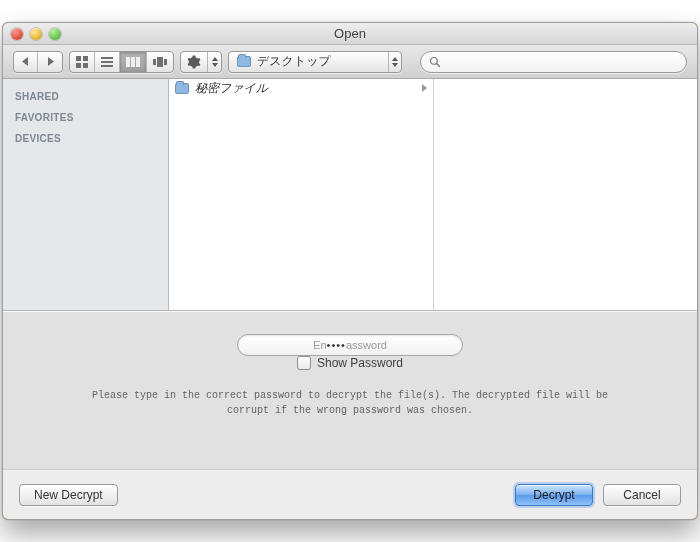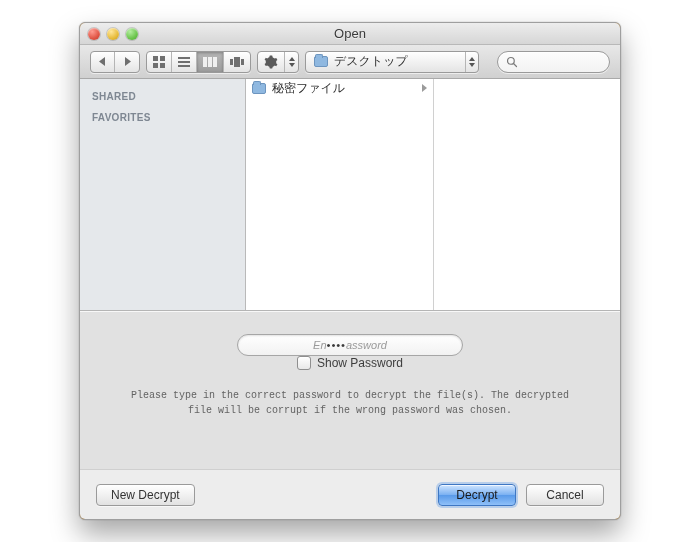--- a/index.html
+++ b/index.html
@@ -9,21 +9,21 @@
     height: 542px;
     background: #fff;
     font-family: "Lucida Grande", "Helvetica Neue", Arial, sans-serif;
     font-size: 11px;
     color: #3c3c3c;
     display: flex;
     align-items: center;
     justify-content: center;
   }
   .window {
-    width: 542px;
+    width: 696px;
     height: 498px;
     background: #a16207;
     border: 1px solid #9f9f9f;
     border-radius: 6px;
     box-shadow: 0 14px 28px rgba(0,0,0,0.35), 0 0 0 1px rgba(0,0,0,0.05);
     overflow: hidden;
     display: flex;
     flex-direction: column;
   }
   
@@ -123,20 +123,21 @@
     text-transform: uppercase;
   }
   .col {
     flex:1; background:#fff; border-right:1px solid #d0d0d0;
     min-width:0; overflow:hidden;
   }
   .col:last-child{border-right:none;}
   .row {
     display:flex;align-items:center;gap:6px;height:18px;padding:0 6px;font-size:12px;color:#2c2c2c;
     position:relative;
+    font-style:italic;
   }
   .row .arrow {
     margin-left:auto; width:0;height:0;border-top:4px solid transparent;border-bottom:4px solid transparent;border-left:5px solid #9b9b9b;
   }
   
   .accessory {
     flex: 1;
     background: #e1e1e1;
     border-top: 1px solid #f8f8f8;
     display:flex; flex-direction:column; align-items:center;
@@ -267,34 +268,35 @@
         <line x1="10" y1="10" x2="14" y2="14" stroke="#7a7a7a" stroke-width="1.6" stroke-linecap="round"></line>
       </svg>
       <input type="text" value="" style="">
     </div>
   </div>
 
   <div class="browser">
     <div class="sidebar">
       <div class="sb-h">SHARED</div>
       <div class="sb-h">FAVORITES</div>
+      <div class="sb-h">DEVICES</div>
     </div>
     <div class="col">
       <div class="row">
         <span class="folder-icon"></span>
         <span>秘密ファイル</span>
         <span class="arrow"></span>
       </div>
     </div>
     <div class="col"></div>
   </div>
 
   <div class="accessory">
     <div class="pw-field">
-      <span style="position:relative;font-style:italic;">
+      <span style="position:relative;">
         <span style="color:#9a9a9a;">En</span><span style="color:#3a3a3a;letter-spacing:1px;">••••</span><span style="color:#9a9a9a;">assword</span>
       </span>
     </div>
     <div class="chk-row">
       <div class="chk"></div>
       <span>Show Password</span>
     </div>
     <div class="hint">Please type in the correct password to decrypt the file(s). The decrypted file will be corrupt if the wrong password was chosen.</div>
   </div>
 

